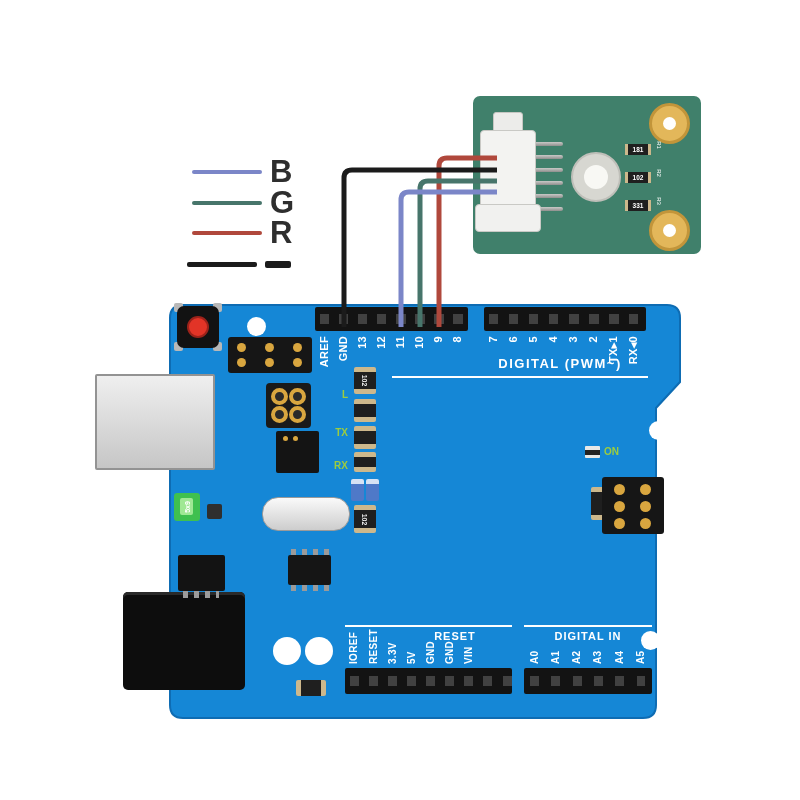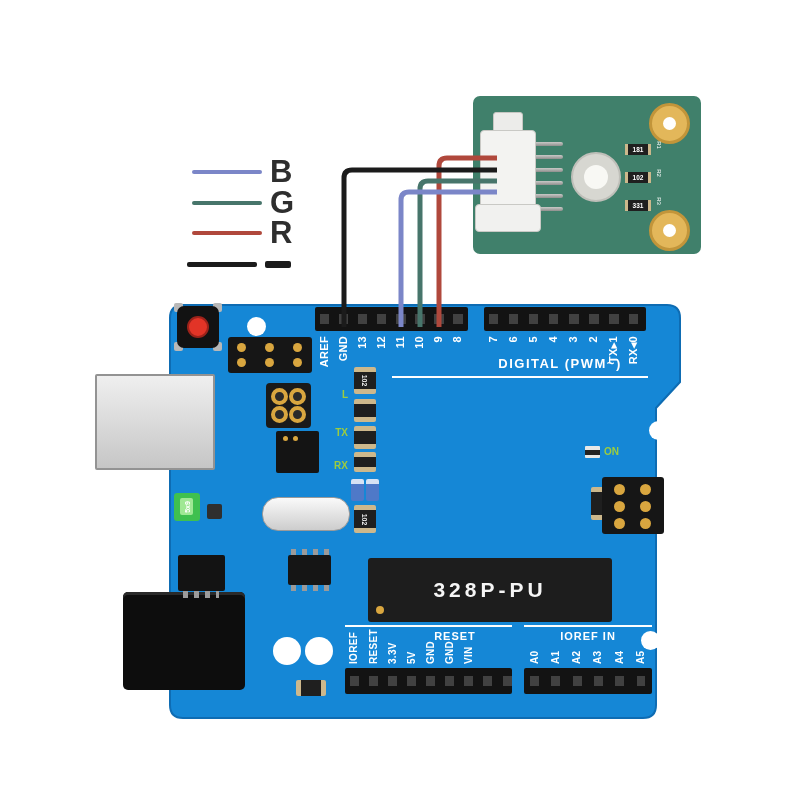--- a/index.html
+++ b/index.html
@@ -173,24 +173,20 @@
   </div>
   <div class="abs" style="left:207px;top:504px;width:15px;height:15px;background:#2f2f2f;border-radius:2px"></div>
 
   <div class="abs" style="left:178px;top:555px;width:47px;height:36px;background:#131313;border-radius:2px"></div>
   <div class="legs" style="left:183px;top:591px;width:36px;height:7px"></div>
 
   <div class="legs" style="left:291px;top:549px;width:38px;height:6px"></div>
   <div class="abs" style="left:288px;top:555px;width:43px;height:30px;background:#151515;border-radius:2px"></div>
   <div class="legs" style="left:291px;top:585px;width:38px;height:6px"></div>
 
-  <div class="abs" style="left:368px;top:558px;width:244px;height:64px;background:#1d1d1d;border-radius:3px;display:flex;align-items:center;justify-content:center">
-    <span style="color:#f5f5f5;font-weight:bold;font-size:21px;letter-spacing:4px">328P-PU</span>
-    <div class="gold-dot" style="left:8px;bottom:8px;top:auto;width:8px;height:8px"></div>
-  </div>
 
   <div class="abs" style="left:585px;top:446px;width:15px;height:12px;background:#e8e8e6;border-radius:1px">
     <div class="abs" style="left:0;top:4px;width:15px;height:5px;background:#222222"></div>
   </div>
   <div class="grn" style="left:604px;top:446px;width:24px;text-align:left">ON</div>
 
   <div class="smdv" style="left:591px;top:487px;width:16px;height:33px">
       <div class="cap"></div>
       <div class="mid"></div>
       <div class="cap"></div>
@@ -201,21 +197,21 @@
     <div class="gold-dot" style="left:38px;top:7px;width:11px;height:11px"></div>
     <div class="gold-dot" style="left:12px;top:24px;width:11px;height:11px"></div>
     <div class="gold-dot" style="left:38px;top:24px;width:11px;height:11px"></div>
     <div class="gold-dot" style="left:12px;top:41px;width:11px;height:11px"></div>
     <div class="gold-dot" style="left:38px;top:41px;width:11px;height:11px"></div>
   </div>
 
   <div class="sline" style="left:345px;top:625px;width:167px"></div>
   <div class="sline" style="left:524px;top:625px;width:128px"></div>
   <div class="wtext" style="left:395px;top:630px;width:120px;text-align:center;font-size:11px;letter-spacing:1px">RESET</div>
-  <div class="wtext" style="left:528px;top:630px;width:120px;text-align:center;font-size:11px;letter-spacing:1px">IOREF IN</div>
+  <div class="wtext" style="left:528px;top:630px;width:120px;text-align:center;font-size:11px;letter-spacing:1px">DIGITAL IN</div>
 
   <div class="vlabel from-bottom" style="left:301px;top:618px">IOREF</div>
   <div class="vlabel from-bottom" style="left:321px;top:618px">RESET</div>
   <div class="vlabel from-bottom" style="left:340px;top:618px">3.3V</div>
   <div class="vlabel from-bottom" style="left:359px;top:618px">5V</div>
   <div class="vlabel from-bottom" style="left:378px;top:618px">GND</div>
   <div class="vlabel from-bottom" style="left:397px;top:618px">GND</div>
   <div class="vlabel from-bottom" style="left:416px;top:618px">VIN</div>
 
   <div class="vlabel from-bottom" style="left:482px;top:618px">A0</div>

